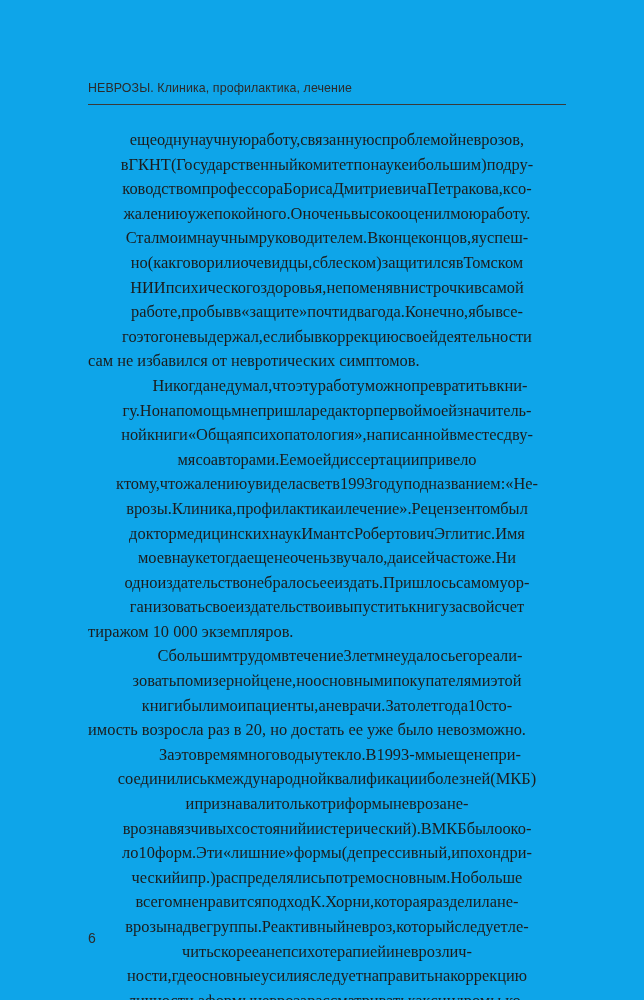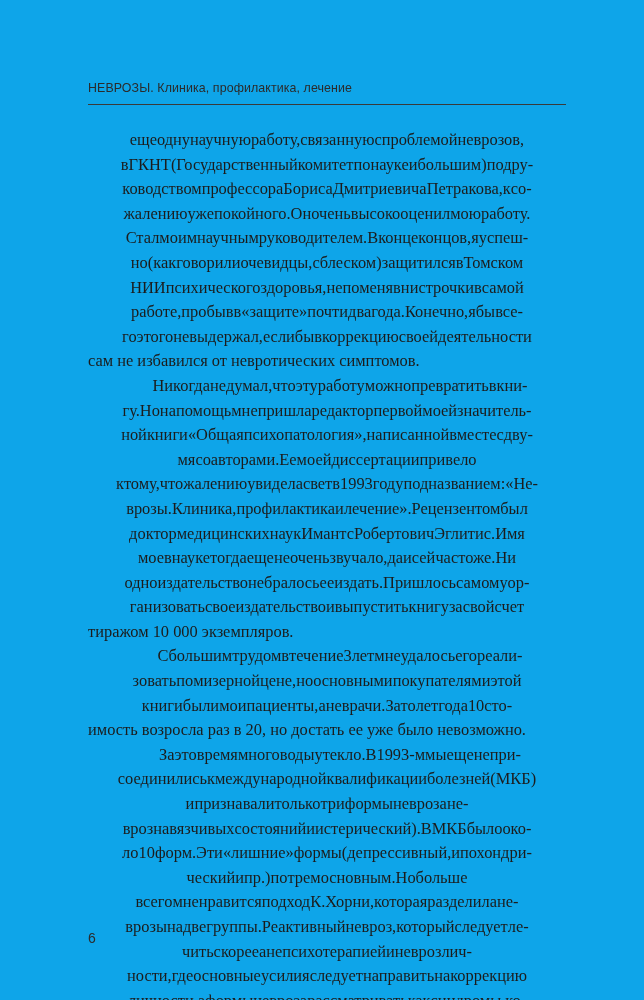--- a/index.html
+++ b/index.html
@@ -399,20 +399,21 @@
           <span>Эти</span>
           <span>«лишние»</span>
           <span>формы</span>
           <span>(депрессивный,</span>
           <span>ипохондри-</span>
         </span>
         <span class="line j">
           <span>ческий</span>
           <span>и</span>
           <span>пр.)</span>
+          <span>распределялись</span>
           <span>по</span>
           <span>трем</span>
           <span>основным.</span>
           <span>Но</span>
           <span>больше</span>
         </span>
         <span class="line j">
           <span>всего</span>
           <span>мне</span>
           <span>нравится</span>

